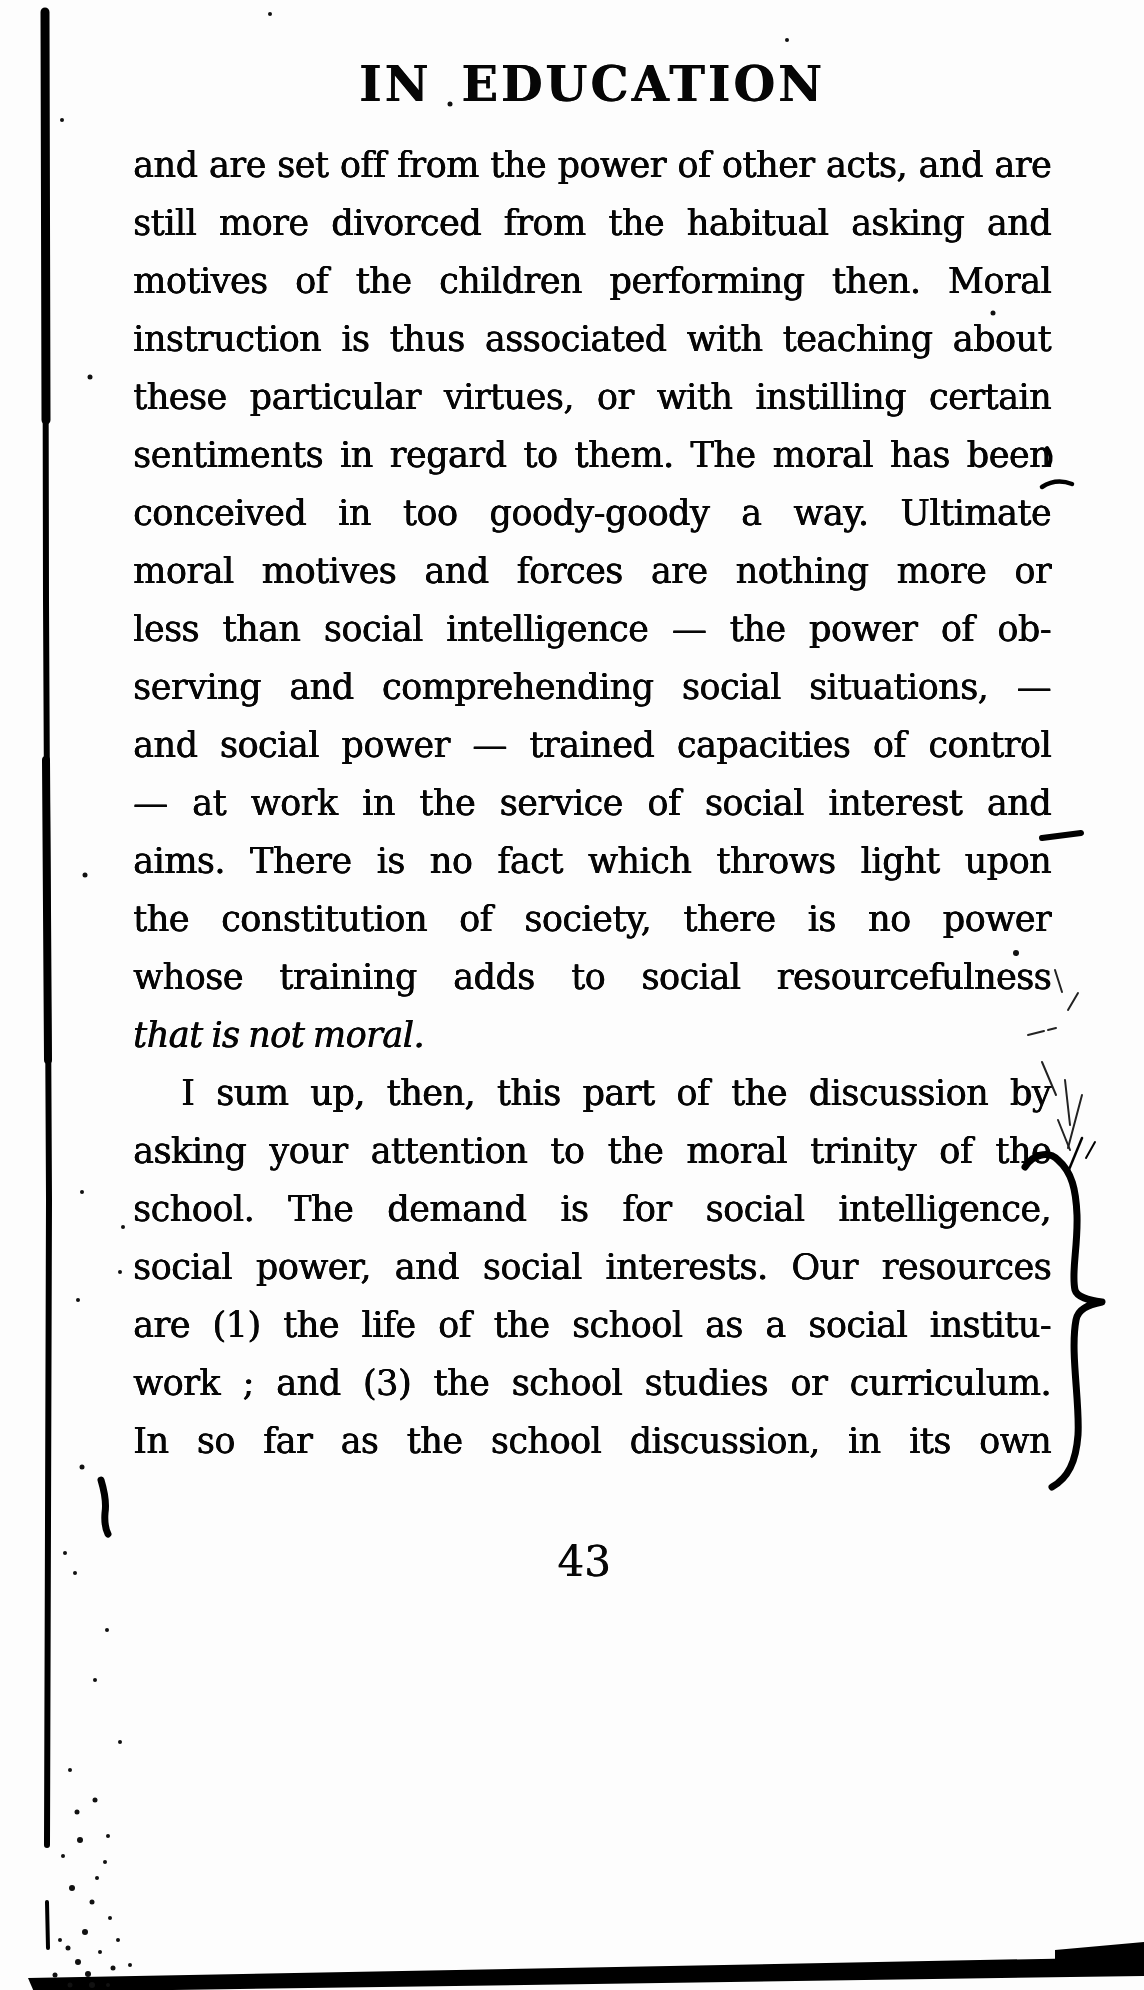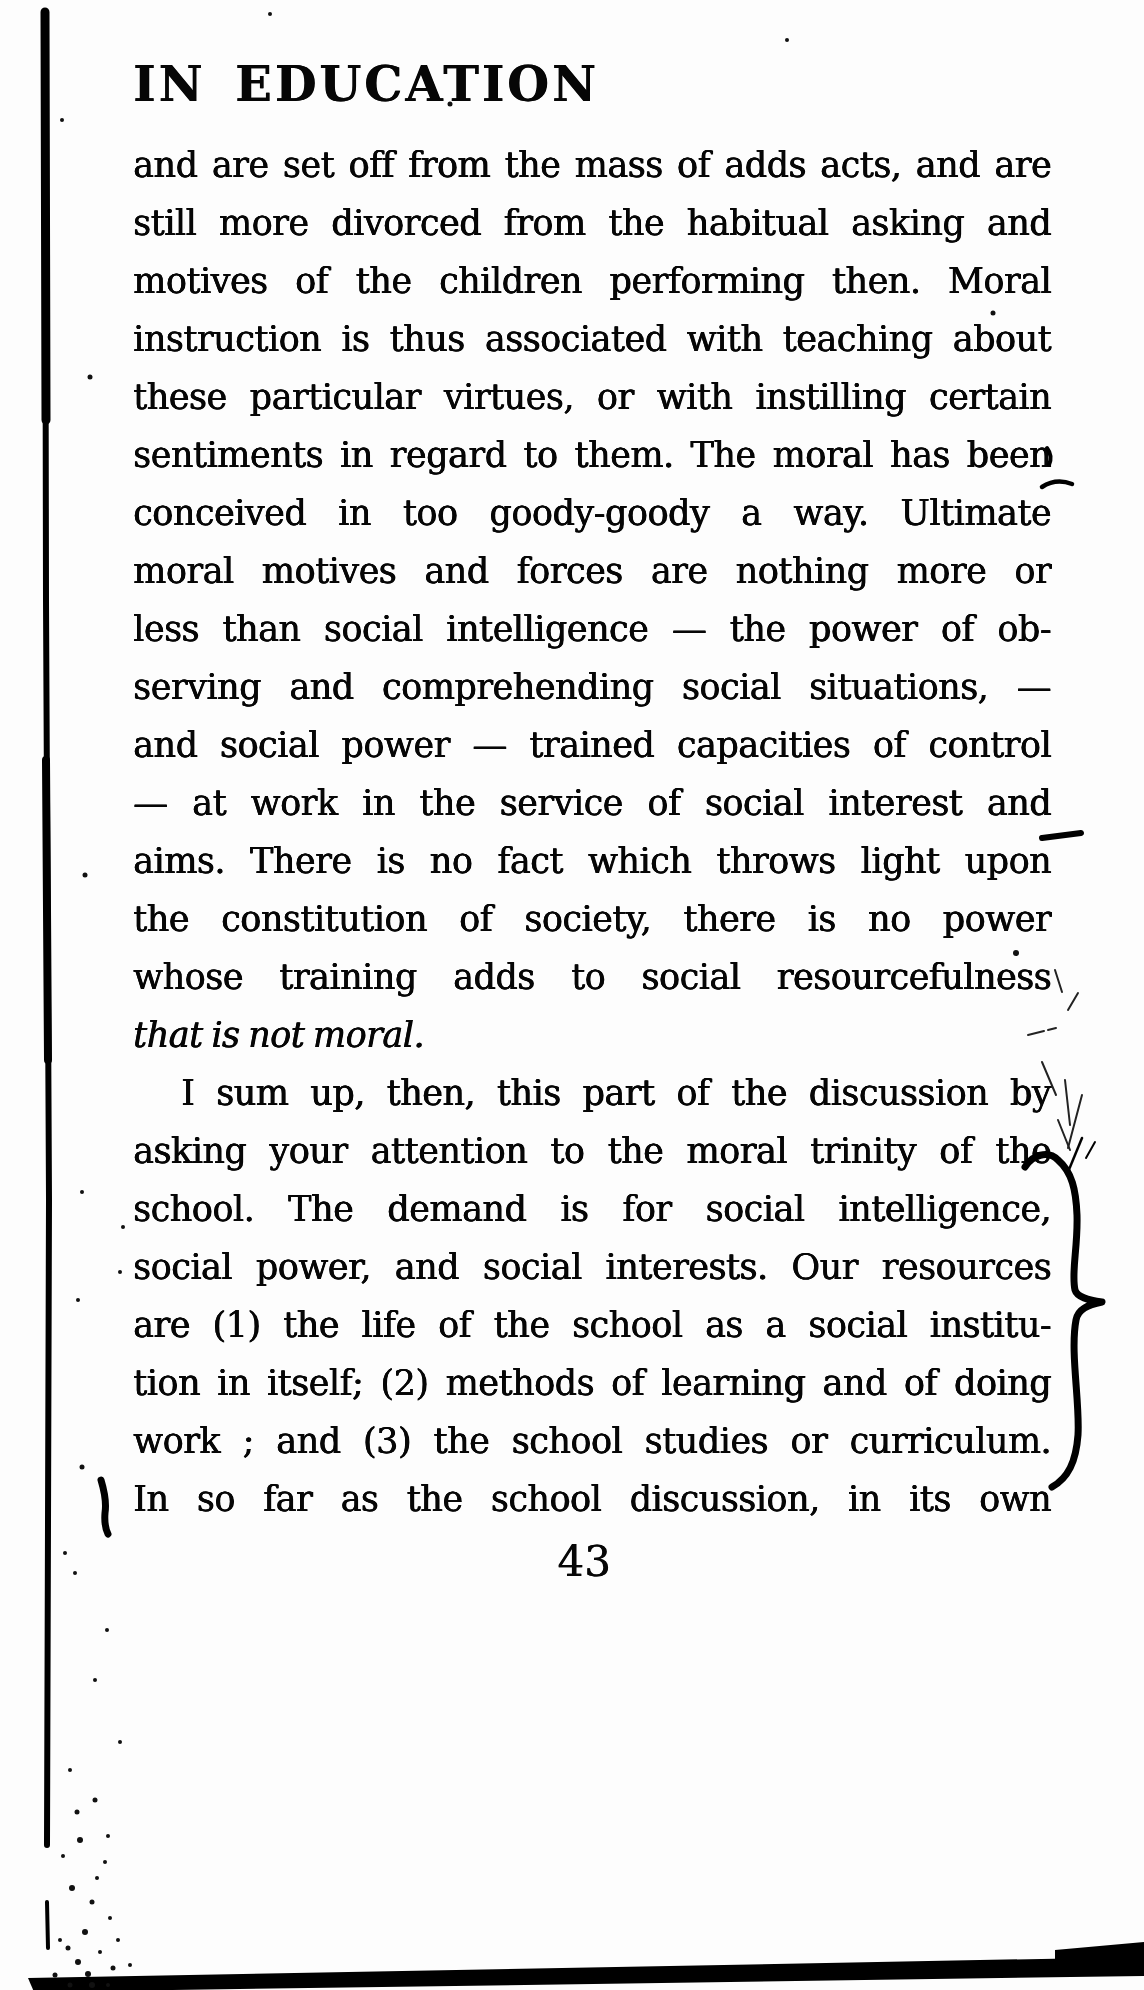--- a/index.html
+++ b/index.html
@@ -3,21 +3,21 @@
 <meta charset="utf-8">
 <style>
   html,body{margin:0;padding:0;}
   body{
     width:1144px;height:1990px;position:relative;overflow:hidden;
     background:#fdfdfd;font-family:"DejaVu Serif","Liberation Serif",serif;
     color:#060606;
   }
   .page-title{
     position:absolute;left:133px;top:60px;width:918px;height:48px;
-    text-align:left;font-size:48px;line-height:48px;font-weight:700;
+    text-align:center;font-size:48px;line-height:48px;font-weight:700;
     letter-spacing:3px;word-spacing:10px;
     text-shadow:0.5px 0 0 currentColor;
     white-space:nowrap;
   }
   .text-block{
     position:absolute;left:133px;top:136px;width:918px;
     font-size:35px;line-height:58px;letter-spacing:-0.5px;word-spacing:-2px;
     text-shadow:0.6px 0 0 currentColor, 0 0.4px 0 currentColor;
   }
   .text-block .line{
@@ -34,42 +34,41 @@
     position:absolute;left:0;top:0;width:1144px;height:1990px;
     pointer-events:none;
   }
 </style>
 </head>
 <body>
 
 <div class="page-title">IN EDUCATION</div>
 
 <div class="text-block">
-    <div class="line">and are set off from the mass of adds acts, and are</div>
+    <div class="line">and are set off from the power of other acts, and are</div>
     <div class="line">still more divorced from the habitual asking and</div>
     <div class="line">motives of the children performing then.  Moral</div>
     <div class="line">instruction is thus associated with teaching about</div>
     <div class="line">these particular virtues, or with instilling certain</div>
     <div class="line">sentiments in regard to them.  The moral has been</div>
     <div class="line">conceived in too goody-goody a way.  Ultimate</div>
     <div class="line">moral motives and forces are nothing more or</div>
     <div class="line">less than social intelligence — the power of ob-</div>
     <div class="line">serving and comprehending social situations, —</div>
     <div class="line">and social power — trained capacities of control</div>
     <div class="line">— at work in the service of social interest and</div>
     <div class="line">aims.  There is no fact which throws light upon</div>
     <div class="line">the constitution of society, there is no power</div>
     <div class="line">whose training adds to social resourcefulness</div>
     <div class="line no-just">that is not moral.</div>
     <div class="line indent">I sum up, then, this part of the discussion by</div>
     <div class="line">asking your attention to the moral trinity of the</div>
     <div class="line">school.  The demand is for social intelligence,</div>
     <div class="line">social power, and social interests.  Our resources</div>
     <div class="line">are (1) the life of the school as a social institu-</div>
-    <div class="line">tion in itself; (2) methods of learning and of doing</div>
     <div class="line">work ; and (3) the school studies or curriculum.</div>
     <div class="line">In so far as the school discussion, in its own</div>
   </div>
 
 <div class="page-number">43</div>
 
 <svg class="artifacts" width="1144" height="1990" viewBox="0 0 1144 1990" xmlns="http://www.w3.org/2000/svg">
 
   <g stroke="#000" fill="none" stroke-linecap="round">
     <path d="M 45 12 L 46 600 L 49 1200 L 47 1845" stroke-width="6"></path>

